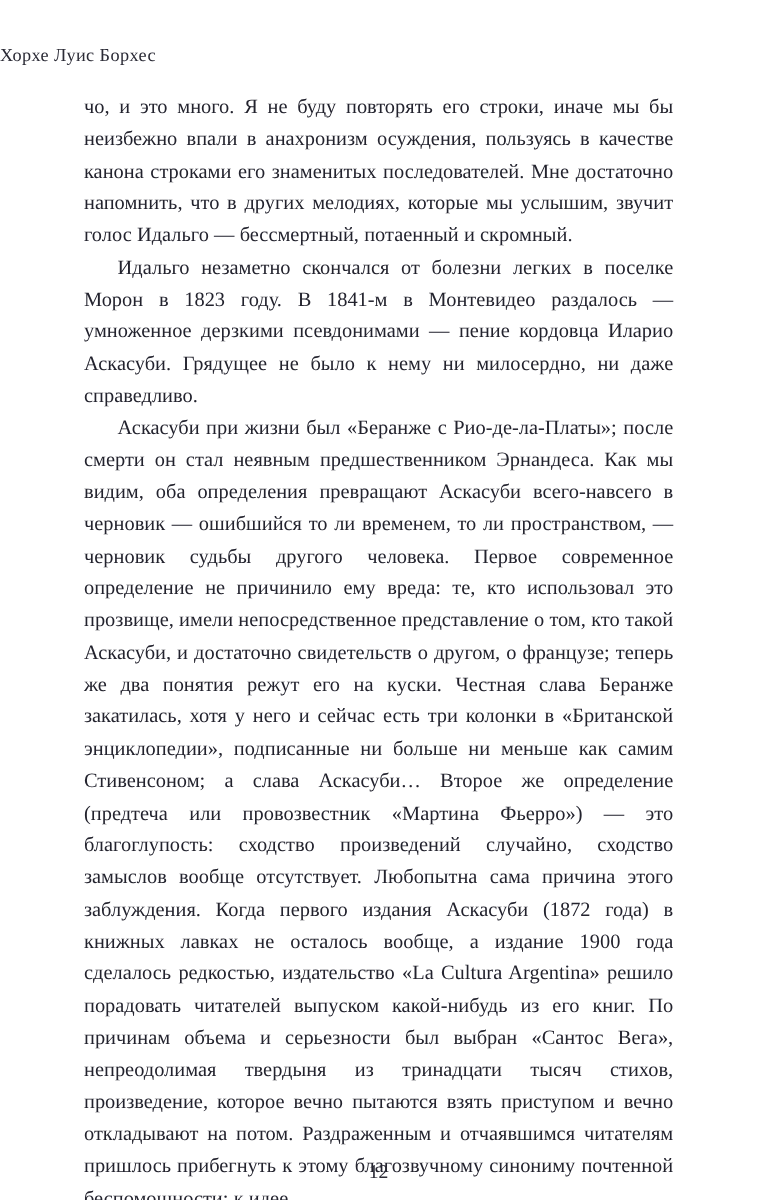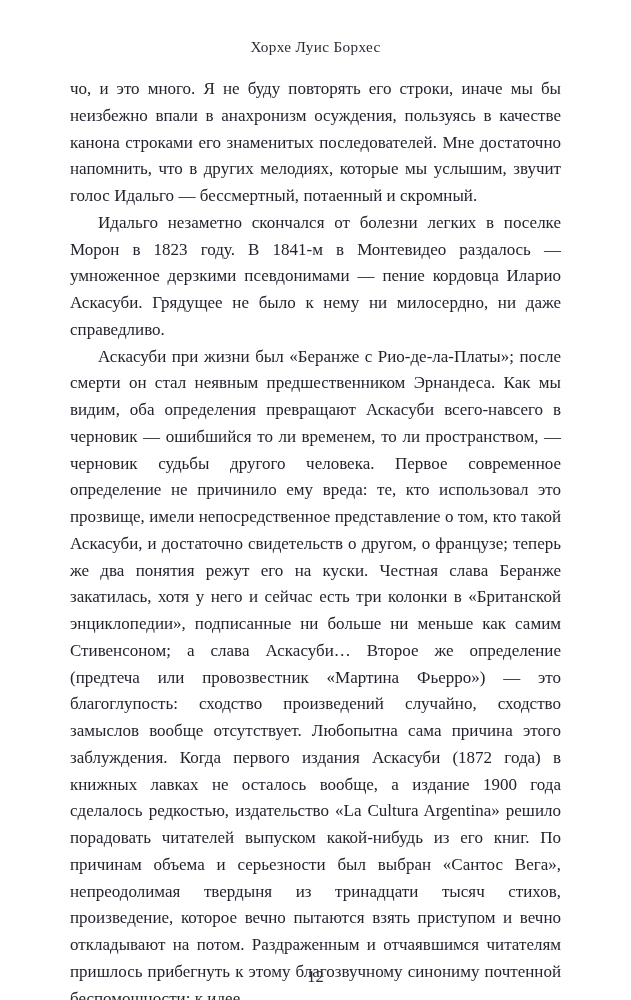--- a/index.html
+++ b/index.html
@@ -17,21 +17,21 @@
     color: #23232e;
     -webkit-font-smoothing: antialiased;
   }
 
   
   .running-head {
     position: absolute;
     top: 38px;
     left: 0;
     width: 631px;
-    text-align: center;
+    text-align: left;
     font-size: 15.2px;
     letter-spacing: 0.35px;
     color: #2b2b36;
     line-height: 1.2;
   }
 
   
   .textblock {
     position: absolute;
     top: 76px;

